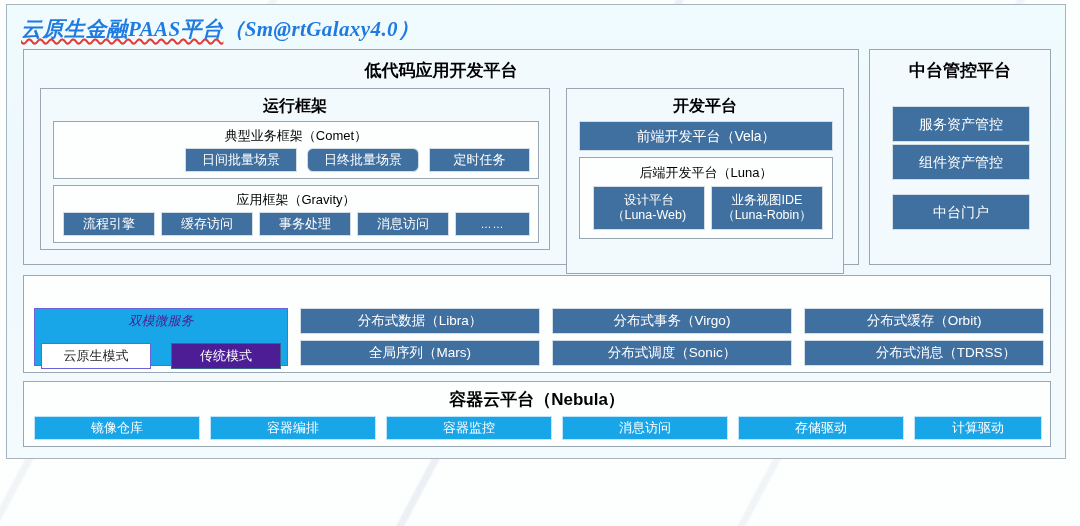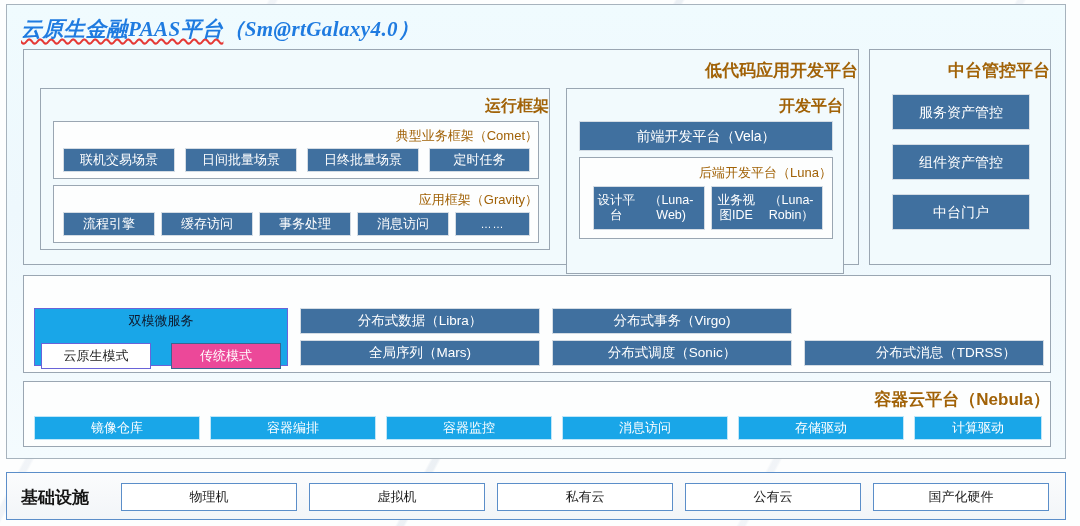--- a/index.html
+++ b/index.html
@@ -42,57 +42,57 @@
 
   
   .panel{
     position:absolute;
     border:1px solid #9aa6b2;
     background:#f2fafd;
     box-sizing:border-box;
   }
   .panel.white{background:#fdfefe;}
   .panel-title{
-    text-align:right;font-weight:bold;color:#a16207;
+    text-align:center;font-weight:bold;color:#000000;
     white-space:nowrap;
   }
 
   
   .chip{
     box-sizing:border-box;
     display:flex;align-items:center;justify-content:center;
     text-align:center;
     color:#ffffff;
     background:#40709f;
     border:1px solid #d4dce4;
     font-size:13px;
     line-height:1.18;
     white-space:nowrap;
     position:absolute;
   }
-  .chip.two-line{white-space:normal;font-size:12.5px;}
+  .chip.two-line{white-space:normal;flex-direction:column;font-size:12.5px;}
   .chip.cyan{background:#19a6e8;border-color:#bfe6f8;}
   .chip.dualwrap{
     background:#19a6e8;border:1px solid #6a63d8;
     flex-direction:column;justify-content:flex-start;
   }
   .dual-title{
-    color:#0f172a;font-size:13px;line-height:1;
-    margin-top:5px;margin-bottom:4px;
+    color:#4c1d95;font-size:13px;line-height:1;
+    margin-top:5px;margin-bottom:4px;font-style:italic;
   }
   .dual-row{
     display:flex;gap:20px;width:100%;justify-content:center;
     padding:12px 6px;box-sizing:border-box;
   }
   .dual-btn{
     flex:1;height:26px;display:flex;align-items:center;justify-content:center;
     font-size:13px;box-sizing:border-box;
   }
   .dual-btn.white{background:#ffffff;color:#1b1b1b;border:1px solid #6a63d8;}
-  .dual-btn.dark{background:#ec4899;color:#ffffff;border:1px solid #3b6490;font-family:Liberation Serif, serif;}
+  .dual-btn.dark{background:#4c1d95;color:#ffffff;border:1px solid #3b6490;font-family:Liberation Serif, serif;}
 
   
   .infra{
     position:absolute;left:6px;top:472px;width:1060px;height:48px;
     border:1px solid #5b8ec9;
     background:linear-gradient(180deg,#fbfcfd 0%,#f2f5f8 100%);
     box-sizing:border-box;
   }
   .infra-label{
     position:absolute;left:14px;top:13px;
@@ -117,23 +117,22 @@
     </div>
 
     <div class="panel" style="left:16px;top:44px;width:836px;height:216px;">
       <div class="panel-title" style="position:absolute;left:0;top:9px;width:100%;font-size:17px;">低代码应用开发平台</div>
 
       <div class="panel" style="left:16px;top:38px;width:510px;height:162px;">
         <div class="panel-title" style="position:absolute;left:0;top:7px;width:100%;font-size:16px;">运行框架</div>
 
         <div class="panel white" style="left:12px;top:32px;width:486px;height:58px;">
           <div class="panel-title" style="position:absolute;left:0;top:5px;width:100%;font-size:13px;font-weight:normal;">典型业务框架（Comet）</div>
-          <div class="chip" style="left:9px;top:26px;width:112px;height:24px;">联机交易场景</div>
           <div class="chip" style="left:131px;top:26px;width:112px;height:24px;">日间批量场景</div>
-          <div class="chip" style="left:253px;top:26px;width:112px;height:24px;">日终批量场景</div>
+          <div class="chip" style="left:253px;top:26px;width:112px;height:24px;border-radius:6px;">日终批量场景</div>
           <div class="chip" style="left:375px;top:26px;width:101px;height:24px;">定时任务</div>
         </div>
 
         <div class="panel white" style="left:12px;top:96px;width:486px;height:58px;">
           <div class="panel-title" style="position:absolute;left:0;top:5px;width:100%;font-size:13px;font-weight:normal;">应用框架（Gravity）</div>
           <div class="chip" style="left:9px;top:26px;width:92px;height:24px;">流程引擎</div>
           <div class="chip" style="left:107px;top:26px;width:92px;height:24px;">缓存访问</div>
           <div class="chip" style="left:205px;top:26px;width:92px;height:24px;">事务处理</div>
           <div class="chip" style="left:303px;top:26px;width:92px;height:24px;">消息访问</div>
           <div class="chip" style="left:401px;top:26px;width:75px;height:24px;font-size:11px;letter-spacing:1px;">……</div>
@@ -154,57 +153,50 @@
           <div class="chip two-line" style="left:131px;top:28px;width:112px;height:44px;">
             <span>业务视图IDE</span>
             <span>（Luna-Robin）</span>
           </div>
         </div>
       </div>
     </div>
 
     <div class="panel" style="left:862px;top:44px;width:182px;height:216px;">
       <div class="panel-title" style="position:absolute;left:0;top:9px;width:100%;font-size:17px;">中台管控平台</div>
-      <div class="chip" style="left:22px;top:44px;width:138px;height:36px;font-size:14px;">服务资产管控</div>
+      <div class="chip" style="left:22px;top:56px;width:138px;height:36px;font-size:14px;">服务资产管控</div>
       <div class="chip" style="left:22px;top:94px;width:138px;height:36px;font-size:14px;">组件资产管控</div>
       <div class="chip" style="left:22px;top:144px;width:138px;height:36px;font-size:14px;">中台门户</div>
     </div>
 
     <div class="panel white" style="left:16px;top:270px;width:1028px;height:98px;">
 
       <div class="chip dualwrap" style="left:10px;top:32px;width:254px;height:58px;">
         <div class="dual-title">双模微服务</div>
         <div class="dual-row">
           <div class="dual-btn white">云原生模式</div>
           <div class="dual-btn dark">传统模式</div>
         </div>
       </div>
 
       <div class="chip" style="left:276px;top:32px;width:240px;height:26px;font-size:13.5px;">分布式数据（Libra）</div>
       <div class="chip" style="left:528px;top:32px;width:240px;height:26px;font-size:13.5px;">分布式事务（Virgo)</div>
+      <div class="chip" style="left:780px;top:32px;width:240px;height:26px;font-size:13.5px;">分布式缓存（Orbit)</div>
 
       <div class="chip" style="left:276px;top:64px;width:240px;height:26px;font-size:13.5px;">全局序列（Mars)</div>
       <div class="chip" style="left:528px;top:64px;width:240px;height:26px;font-size:13.5px;">分布式调度（Sonic）</div>
       <div class="chip" style="left:780px;top:64px;width:240px;height:26px;font-size:13.5px;padding-left:44px;">分布式消息（TDRSS）</div>
     </div>
 
     <div class="panel white" style="left:16px;top:376px;width:1028px;height:66px;padding-left:25px;">
       <div class="panel-title" style="position:absolute;left:0;top:6px;width:100%;font-size:17px;">容器云平台（Nebula）</div>
       <div class="chip cyan" style="left:10px;top:34px;width:166px;height:24px;">镜像仓库</div>
       <div class="chip cyan" style="left:186px;top:34px;width:166px;height:24px;">容器编排</div>
       <div class="chip cyan" style="left:362px;top:34px;width:166px;height:24px;">容器监控</div>
       <div class="chip cyan" style="left:538px;top:34px;width:166px;height:24px;">消息访问</div>
       <div class="chip cyan" style="left:714px;top:34px;width:166px;height:24px;">存储驱动</div>
       <div class="chip cyan" style="left:890px;top:34px;width:128px;height:24px;">计算驱动</div>
     </div>
 
   </div>
 
-  <div class="infra">
-    <div class="infra-label">基础设施</div>
-    <div class="infra-chip" style="left:114px;width:176px;">物理机</div>
-    <div class="infra-chip" style="left:302px;width:176px;">虚拟机</div>
-    <div class="infra-chip" style="left:490px;width:176px;">私有云</div>
-    <div class="infra-chip" style="left:678px;width:176px;">公有云</div>
-    <div class="infra-chip" style="left:866px;width:176px;">国产化硬件</div>
-  </div>
 
 </div>
 
 </body></html>

